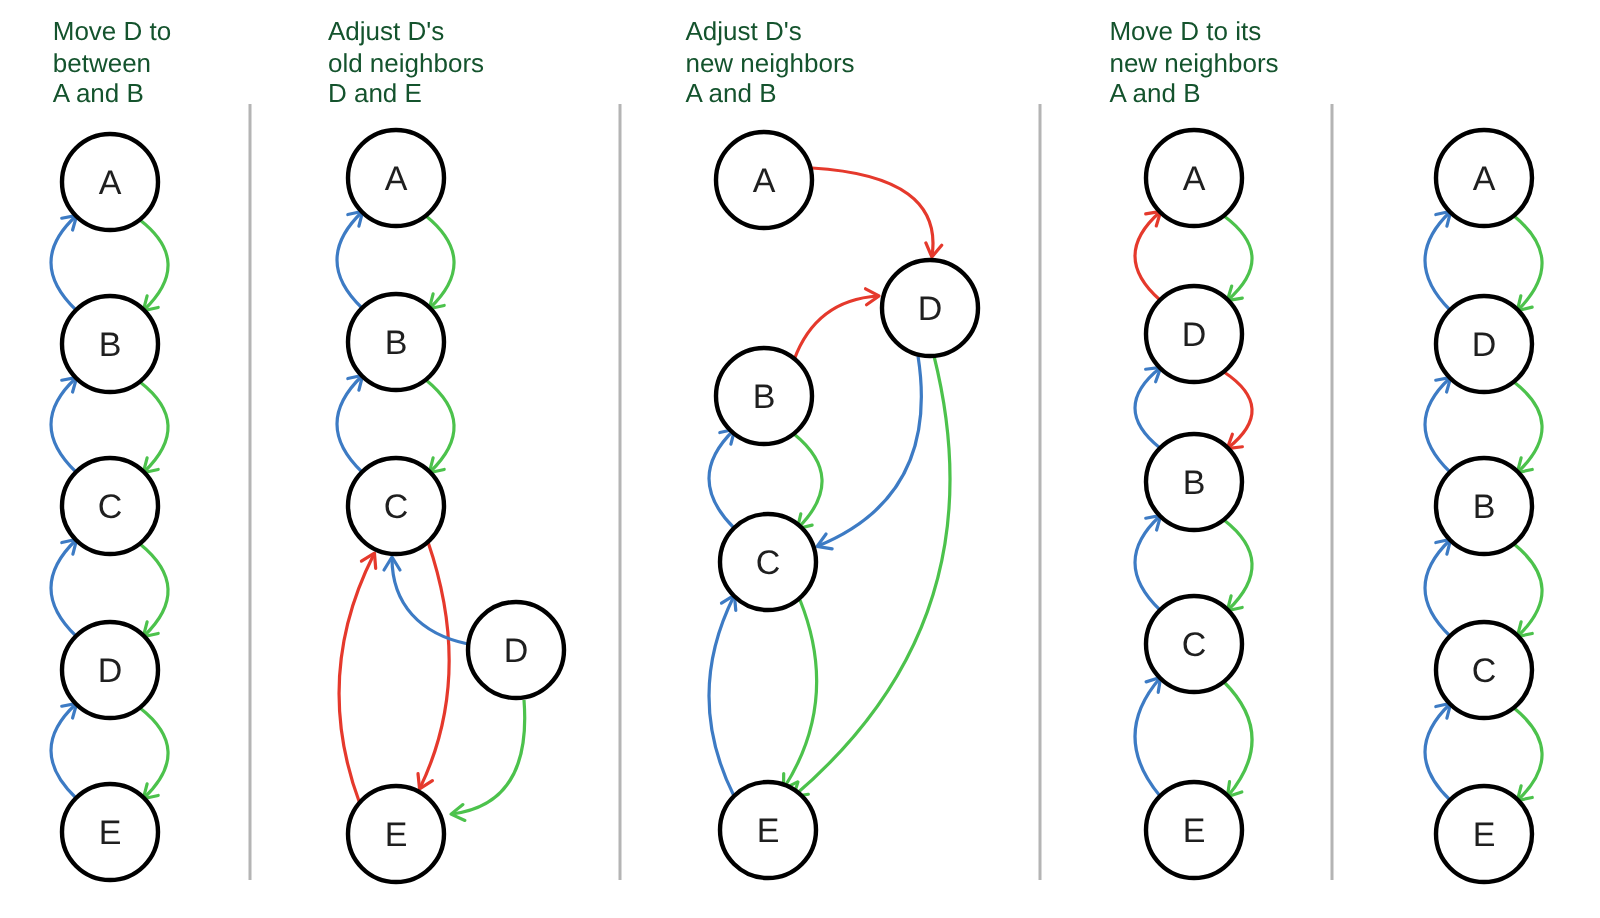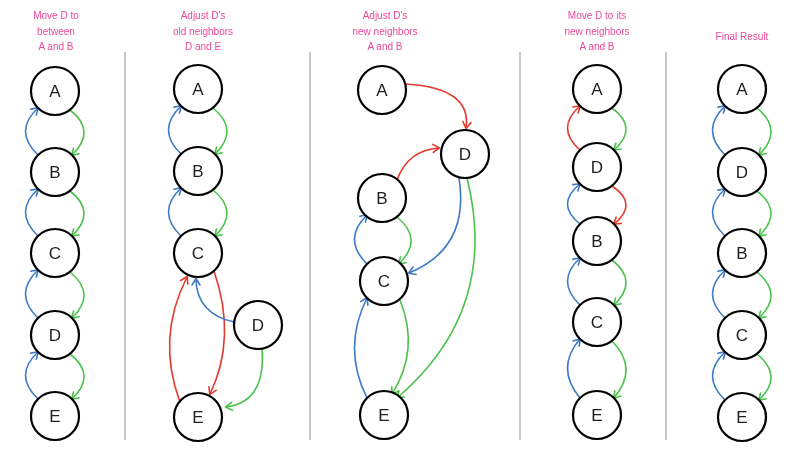--- a/index.html
+++ b/index.html
@@ -6,24 +6,23 @@
   .canvas{
     position:relative;
     width:800px;height:459px;
     background:#ffffff;
     font-family:"Liberation Sans", sans-serif;
     overflow:hidden;
   }
   .panel-title{
     position:absolute;
     transform:translateX(-50%);
-    text-align:center;
-    font-size:10px;
+    font-size:13px;
     line-height:15.5px;
-    color:#ec4899;
+    color:#14532d;
     white-space:pre-line;
     letter-spacing:0px;
   }
   svg#diagram{position:absolute;left:0;top:0;}
   svg text.node-label{
     font-family:"Liberation Sans", sans-serif;
     font-size:17px;
     fill:#1f1f1f;
   }
 </style>
@@ -150,14 +149,13 @@
 A and B</div>
   <div class="panel-title" style="left:203px;top:8px">Adjust D's
 old neighbors
 D and E</div>
   <div class="panel-title" style="left:385px;top:8px">Adjust D's
 new neighbors
 A and B</div>
   <div class="panel-title" style="left:597px;top:8px">Move D to its
 new neighbors
 A and B</div>
-  <div class="panel-title" style="left:742px;top:29px">Final Result</div>
 </div>
 
 </body></html>

